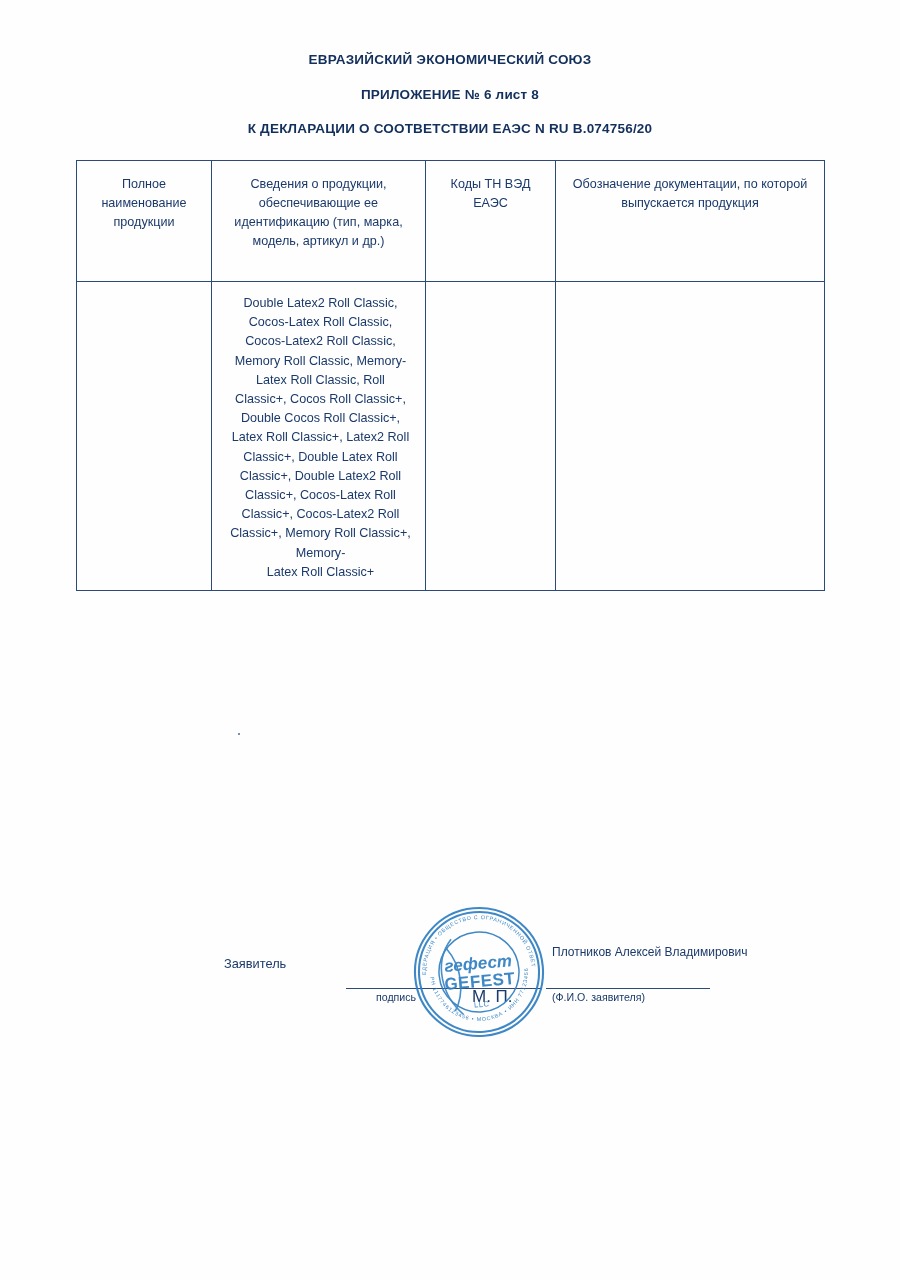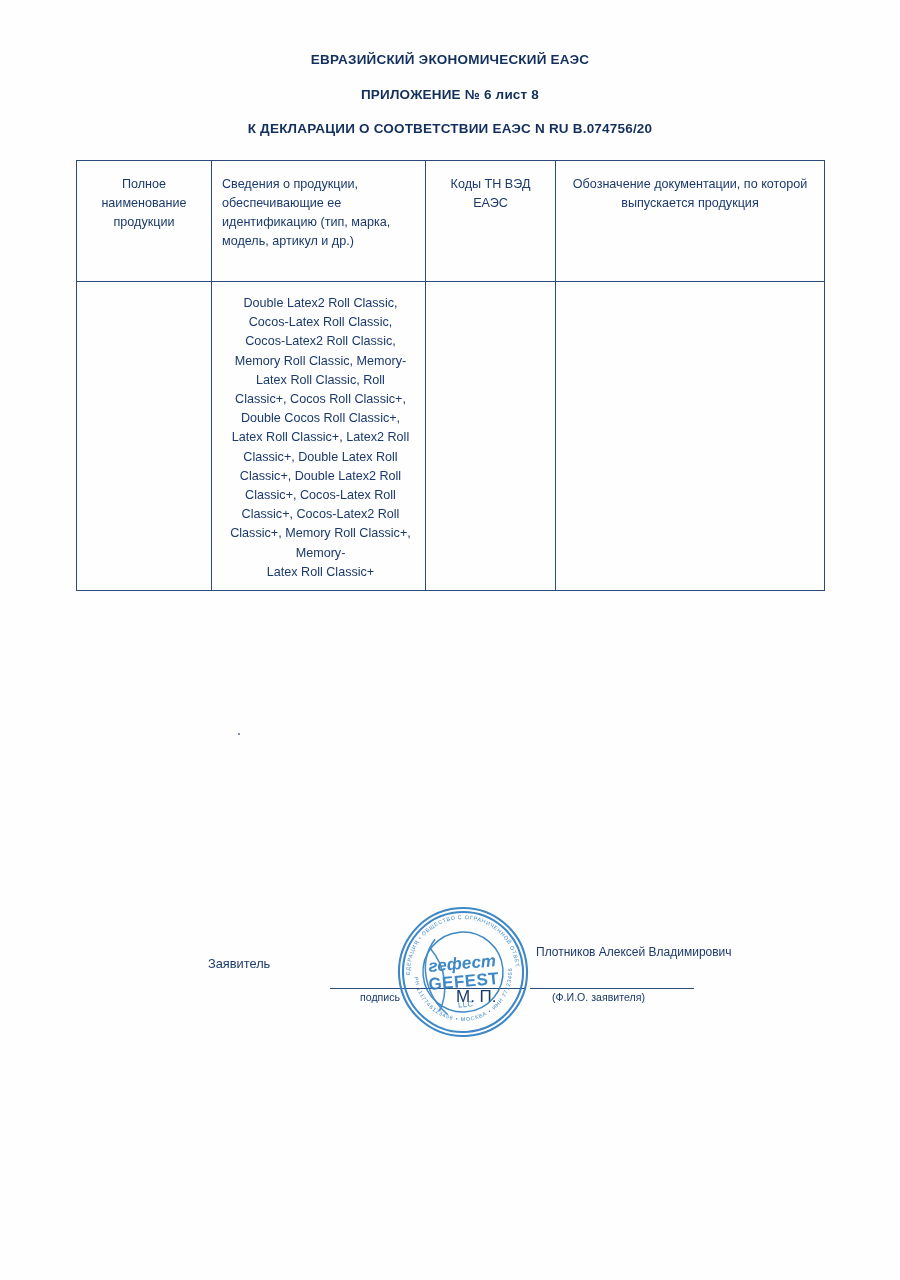--- a/index.html
+++ b/index.html
@@ -62,21 +62,21 @@
   .table thead th {
     font-weight: normal;
     font-size: 12.6px;
     line-height: 19px;
     text-align: center;
     color: #1b3a6b;
     padding: 14px 10px 30px 10px;
     height: 72px;
   }
   .table thead th.wide-head {
-    text-align: left;
+    text-align: center;
   }
   .table tbody td {
     height: 288px;
     font-size: 12.6px;
     line-height: 19.2px;
     color: #1b3a6b;
   }
   .cell-pad {
     padding: 12px 12px 8px 16px;
   }
@@ -92,21 +92,21 @@
     top: 733px;
     width: 2px;
     height: 2px;
     background: #55688a;
     border-radius: 50%;
   }
 
   
   .sig-block {
     position: absolute;
-    left: 0;
+    left: 16px;
     top: 930px;
     width: 876px;
     height: 180px;
   }
   .sig-applicant-label {
     position: absolute;
     left: 208px;
     top: 26px;
     font-size: 12.8px;
     color: #1b3a6b;
@@ -149,42 +149,41 @@
     font-size: 12px;
     line-height: 17px;
     color: #1b3a6b;
   }
   .sig-sub-right {
     position: absolute;
     left: 536px;
     top: 61px;
     font-size: 10.6px;
     color: #1b3a6b;
-    margin-left: 16px;
   }
 
   
   .stamp {
     position: absolute;
     left: 388px;
     top: -33px;
     width: 150px;
     height: 150px;
     opacity: 0.92;
     transform: rotate(-5deg);
   }
   .stamp svg { display: block; }
 </style>
 </head>
 <body>
 
 <div class="page">
 
   <div class="header">
-    <div class="line l1">ЕВРАЗИЙСКИЙ ЭКОНОМИЧЕСКИЙ ЕАЭС</div>
+    <div class="line l1">ЕВРАЗИЙСКИЙ ЭКОНОМИЧЕСКИЙ СОЮЗ</div>
     <div class="line l2">ПРИЛОЖЕНИЕ № 6 лист 8</div>
     <div class="line l3">К ДЕКЛАРАЦИИ О СООТВЕТСТВИИ ЕАЭС N RU В.074756/20</div>
   </div>
 
   <table class="table">
     <colgroup>
       <col class="c1">
         <col class="c2">
         <col class="c3">
         <col class="c4">

